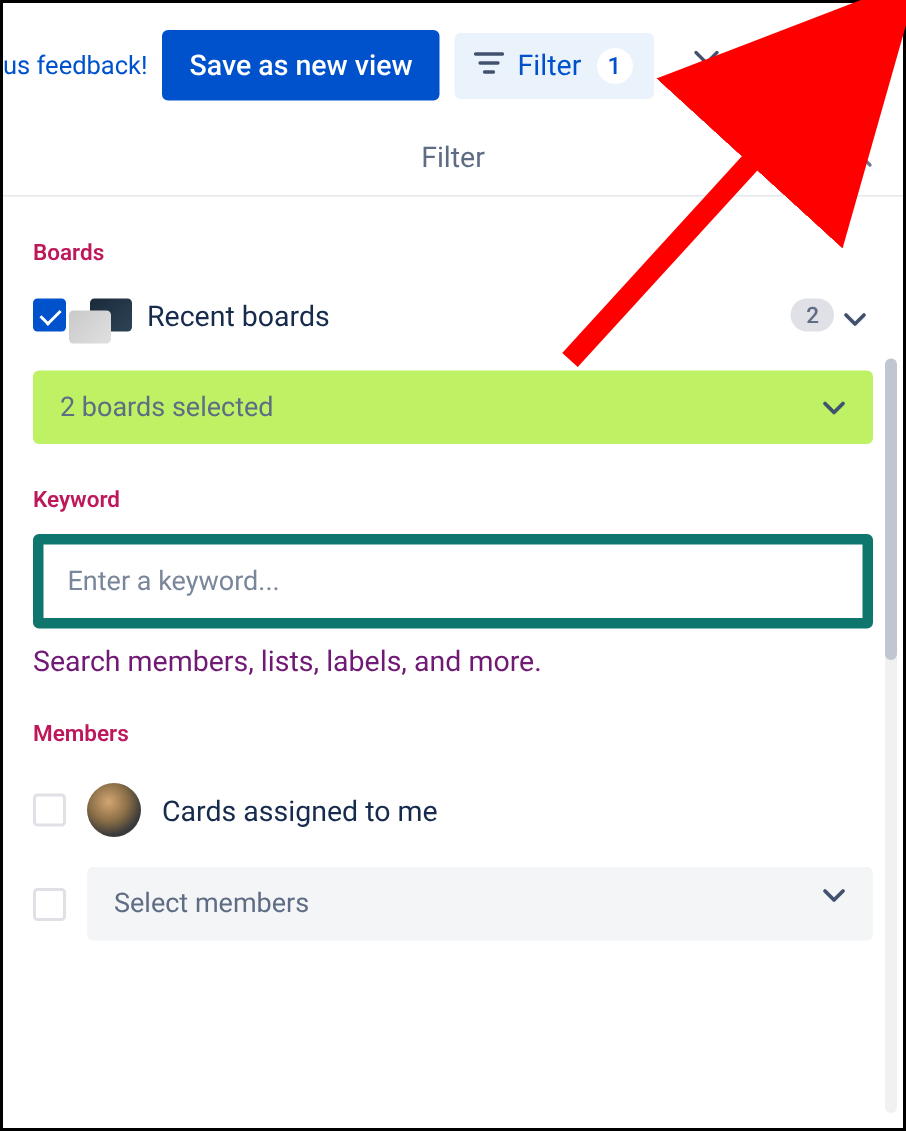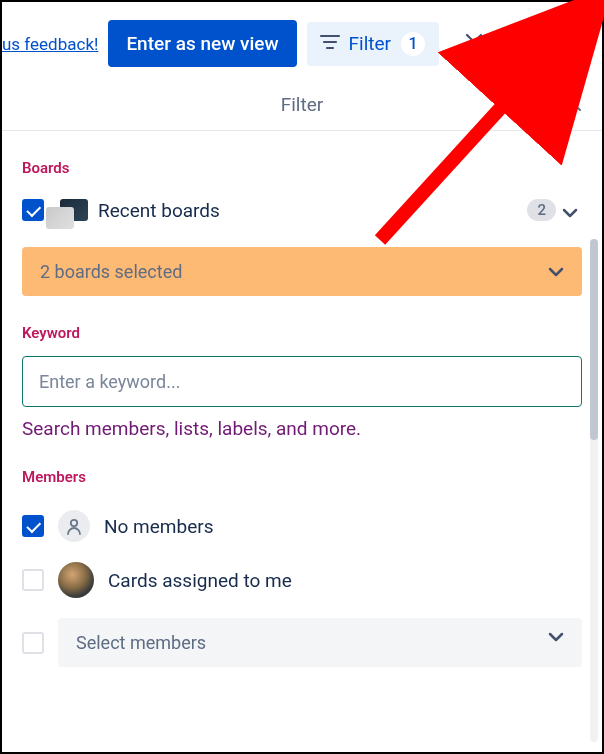--- a/index.html
+++ b/index.html
@@ -22,21 +22,20 @@
       flex-direction: column;
     }
     .top-bar {
       display: flex;
       align-items: center;
       padding: 18px 14px 12px 0;
       gap: 10px;
     }
     .feedback-link {
       color: #0052cc;
-      text-decoration: underline;
       font-size: 17px;
       padding-left: 0;
       white-space: nowrap;
     }
     .save-btn {
       background: #0052cc;
       color: #fff;
       border: none;
       padding: 12px 18px;
       border-radius: 4px;
@@ -182,37 +181,37 @@
       border-radius: 11px;
       padding: 2px 10px;
       font-size: 15px;
       font-weight: 500;
     }
     .chevron {
       cursor: pointer;
       padding: 4px;
     }
     .selected-row {
-      background: #fdba74;
+      background: #bef264;
       display: flex;
       align-items: center;
       justify-content: space-between;
       padding: 14px 18px;
       border-radius: 4px;
       margin-top: 12px;
       cursor: pointer;
       gap: 32px;
     }
     .selected-label {
       color: #5e6c84;
       font-size: 18px;
     }
     .keyword-input {
       width: 100%;
-      border: 1px solid #0f766e;
+      border: 7px solid #0f766e;
       border-radius: 4px;
       padding: 14px 16px;
       font-size: 18px;
       color: #14532d;
     }
     .keyword-input::placeholder {
       color: #7a869a;
     }
     .help-text {
       color: #701a75;
@@ -283,21 +282,21 @@
     svg {
       overflow: visible;
     }
   </style>
 </head>
 <body>
 
 <div class="container">
   <div class="top-bar">
     <a class="feedback-link">us feedback!</a>
-    <button class="save-btn">Enter as new view</button>
+    <button class="save-btn">Save as new view</button>
     <div class="filter-btn">
       <span class="filter-icon">
         <svg width="18" height="14" viewBox="0 0 18 14">
             <path d="M0 1h18M3 7h12M6 13h6" stroke="#42526e" stroke-width="2.2" stroke-linecap="round"></path>
           </svg>
       </span>
       <span class="filter-label">Filter</span>
       <span class="filter-count">1</span>
     </div>
     <div class="close-top">
@@ -341,30 +340,20 @@
             <path d="M2 2l6 6 6-6" stroke="#42526e" stroke-width="2.5" fill="none" stroke-linecap="round" stroke-linejoin="round"></path>
           </svg>
       </div>
 
       <div class="section-label">Keyword</div>
       <input class="keyword-input" type="text" placeholder="Enter a keyword..." style="">
       <div class="help-text">Search members, lists, labels, and more.</div>
 
       <div class="section-label">Members</div>
 
-      <div class="member-row">
-        <div class="checkbox checked"></div>
-        <div class="avatar-icon">
-          <svg width="18" height="18" viewBox="0 0 18 18">
-              <circle cx="9" cy="6" r="3.2" fill="none" stroke="#6b778c" stroke-width="1.8"></circle>
-              <path d="M3 17c0-3.3 2.7-6 6-6s6 2.7 6 6" fill="none" stroke="#6b778c" stroke-width="1.8" stroke-linecap="round"></path>
-            </svg>
-        </div>
-        <span class="row-label">No members</span>
-      </div>
 
       <div class="member-row indent">
         <div class="checkbox unchecked"></div>
         <div class="avatar-img"></div>
         <span class="row-label">Cards assigned to me</span>
       </div>
 
       <div class="member-row indent">
         <div class="checkbox unchecked"></div>
         <div class="select-members-row">

